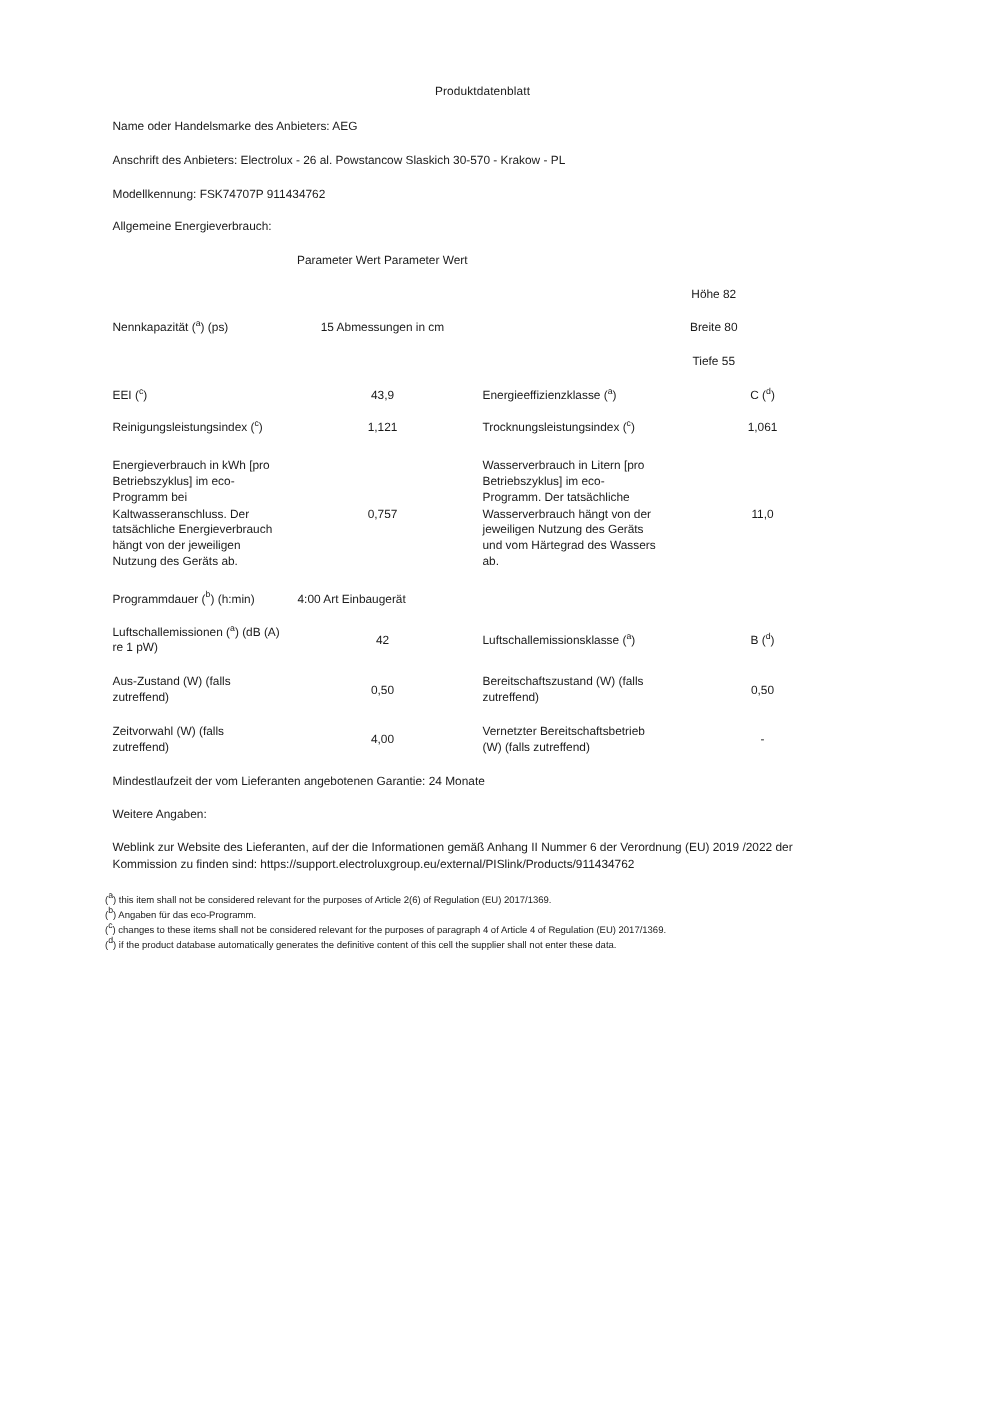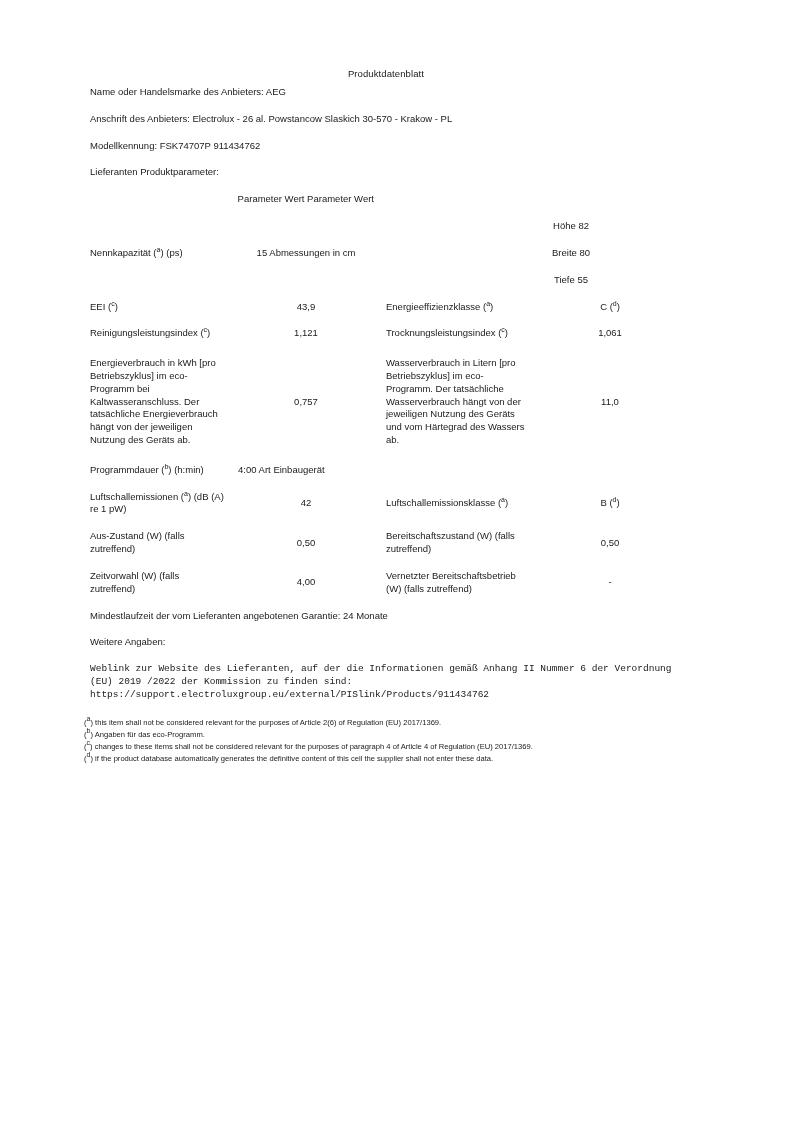--- a/index.html
+++ b/index.html
@@ -17,20 +17,21 @@
   }
   .page {
     position: absolute;
     left: 84px;
     top: 68px;
     width: 604px;
   }
   .doc-title {
     text-align: center;
     font-size: 9.5px;
+    margin-bottom: 10px;
     letter-spacing: 0.1px;
   }
   table.sheet {
     width: 100%;
     border-collapse: collapse;
     table-layout: fixed;
   }
   table.sheet td {
     vertical-align: middle;
     font-size: 9.5px;
@@ -92,21 +93,20 @@
     margin-top: 8px;
     font-size: 7.6px;
     line-height: 1.6;
     color: #1a1a1a;
   }
   .footnotes div {
     white-space: nowrap;
   }
   .bottom-rule {
     border-bottom: 1px solid #231f20;
-    font-family: Liberation Mono, monospace;
   }
   .tall {
     padding-top: 12px;
     padding-bottom: 12px;
   }
 </style>
 </head>
 <body>
 
 <div class="page">
@@ -128,21 +128,21 @@
 
     <tr>
       <td class="rowline plain-row" colspan="4">Anschrift des Anbieters: Electrolux - 26 al. Powstancow Slaskich 30-570 - Krakow - PL</td>
     </tr>
 
     <tr>
       <td class="rowline plain-row" colspan="4">Modellkennung: FSK74707P 911434762</td>
     </tr>
 
     <tr>
-      <td class="rowline plain-row" colspan="4">Lieferanten Produktparameter:</td>
+      <td class="rowline plain-row" colspan="4">Allgemeine Energieverbrauch:</td>
     </tr>
 
     <tr>
       <td class="rowline nowrap-title cell-label" colspan="2">Parameter Wert Parameter Wert</td>
       <td class="rowline"></td>
       <td class="rowline colsep"></td>
     </tr>
 
     <tr>
       <td class="rowline cell-label tall">

